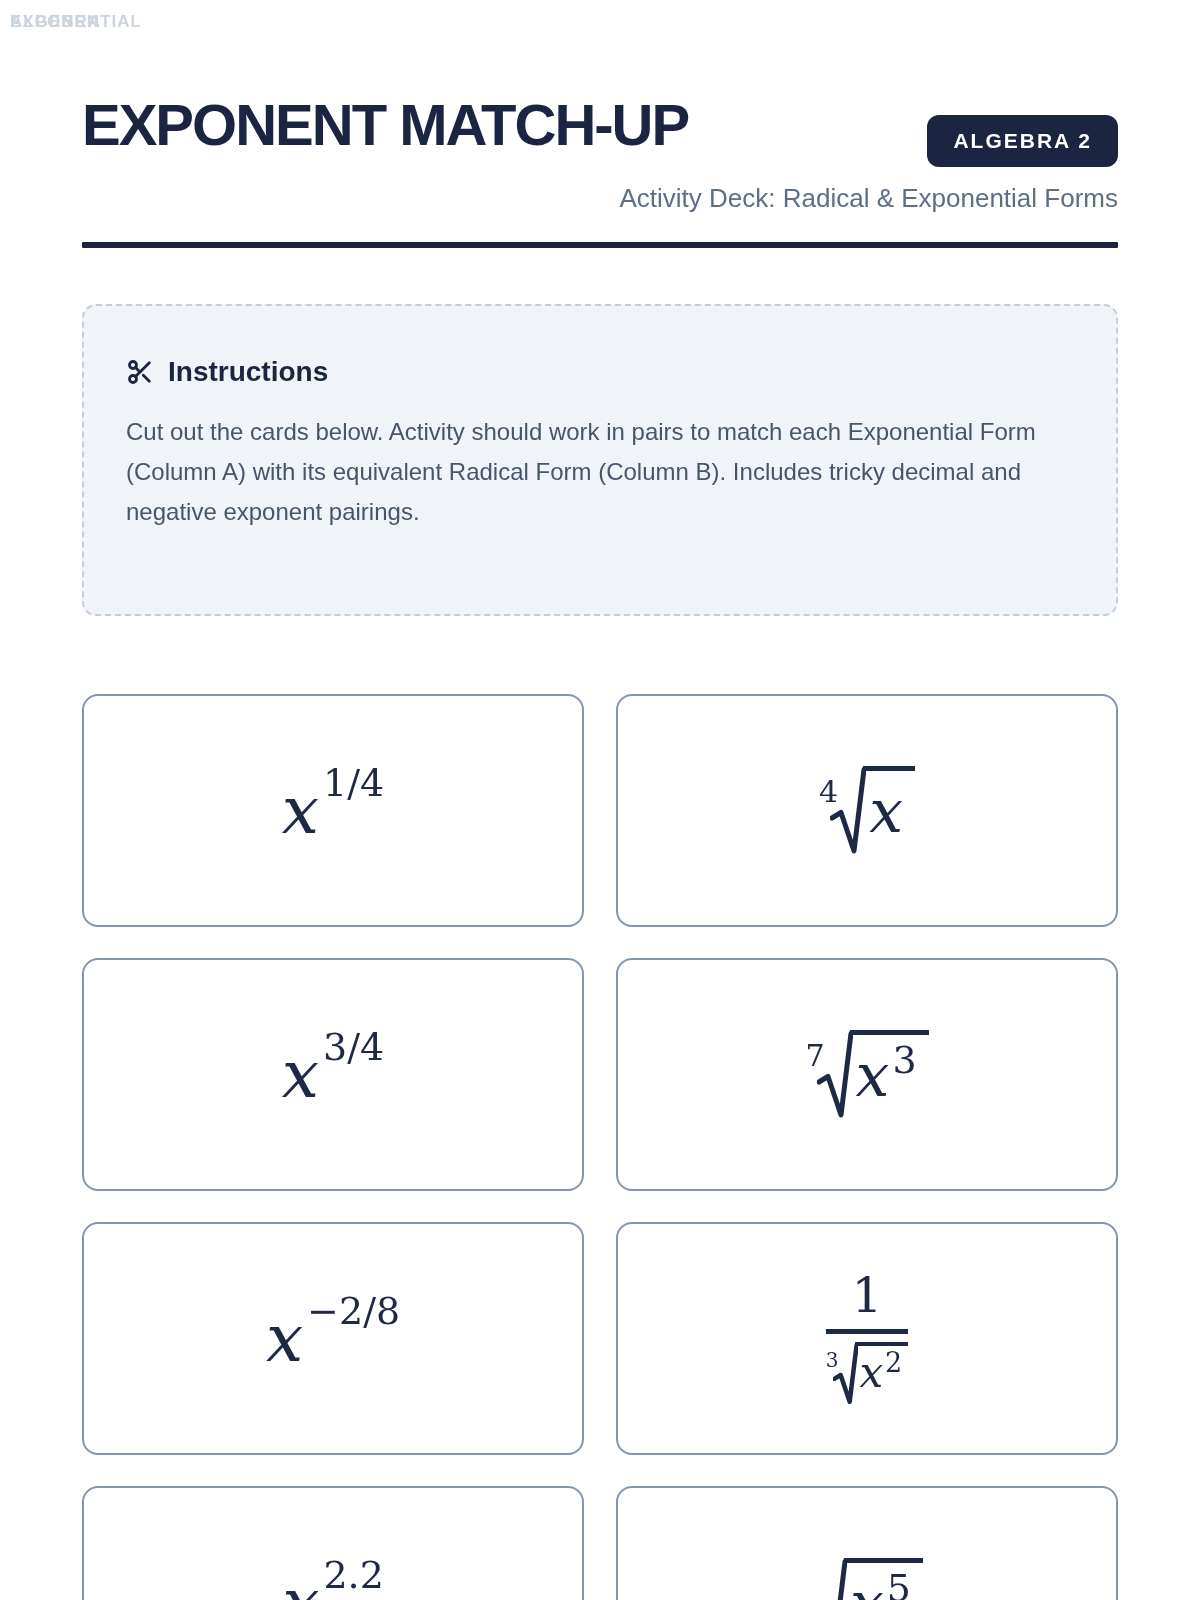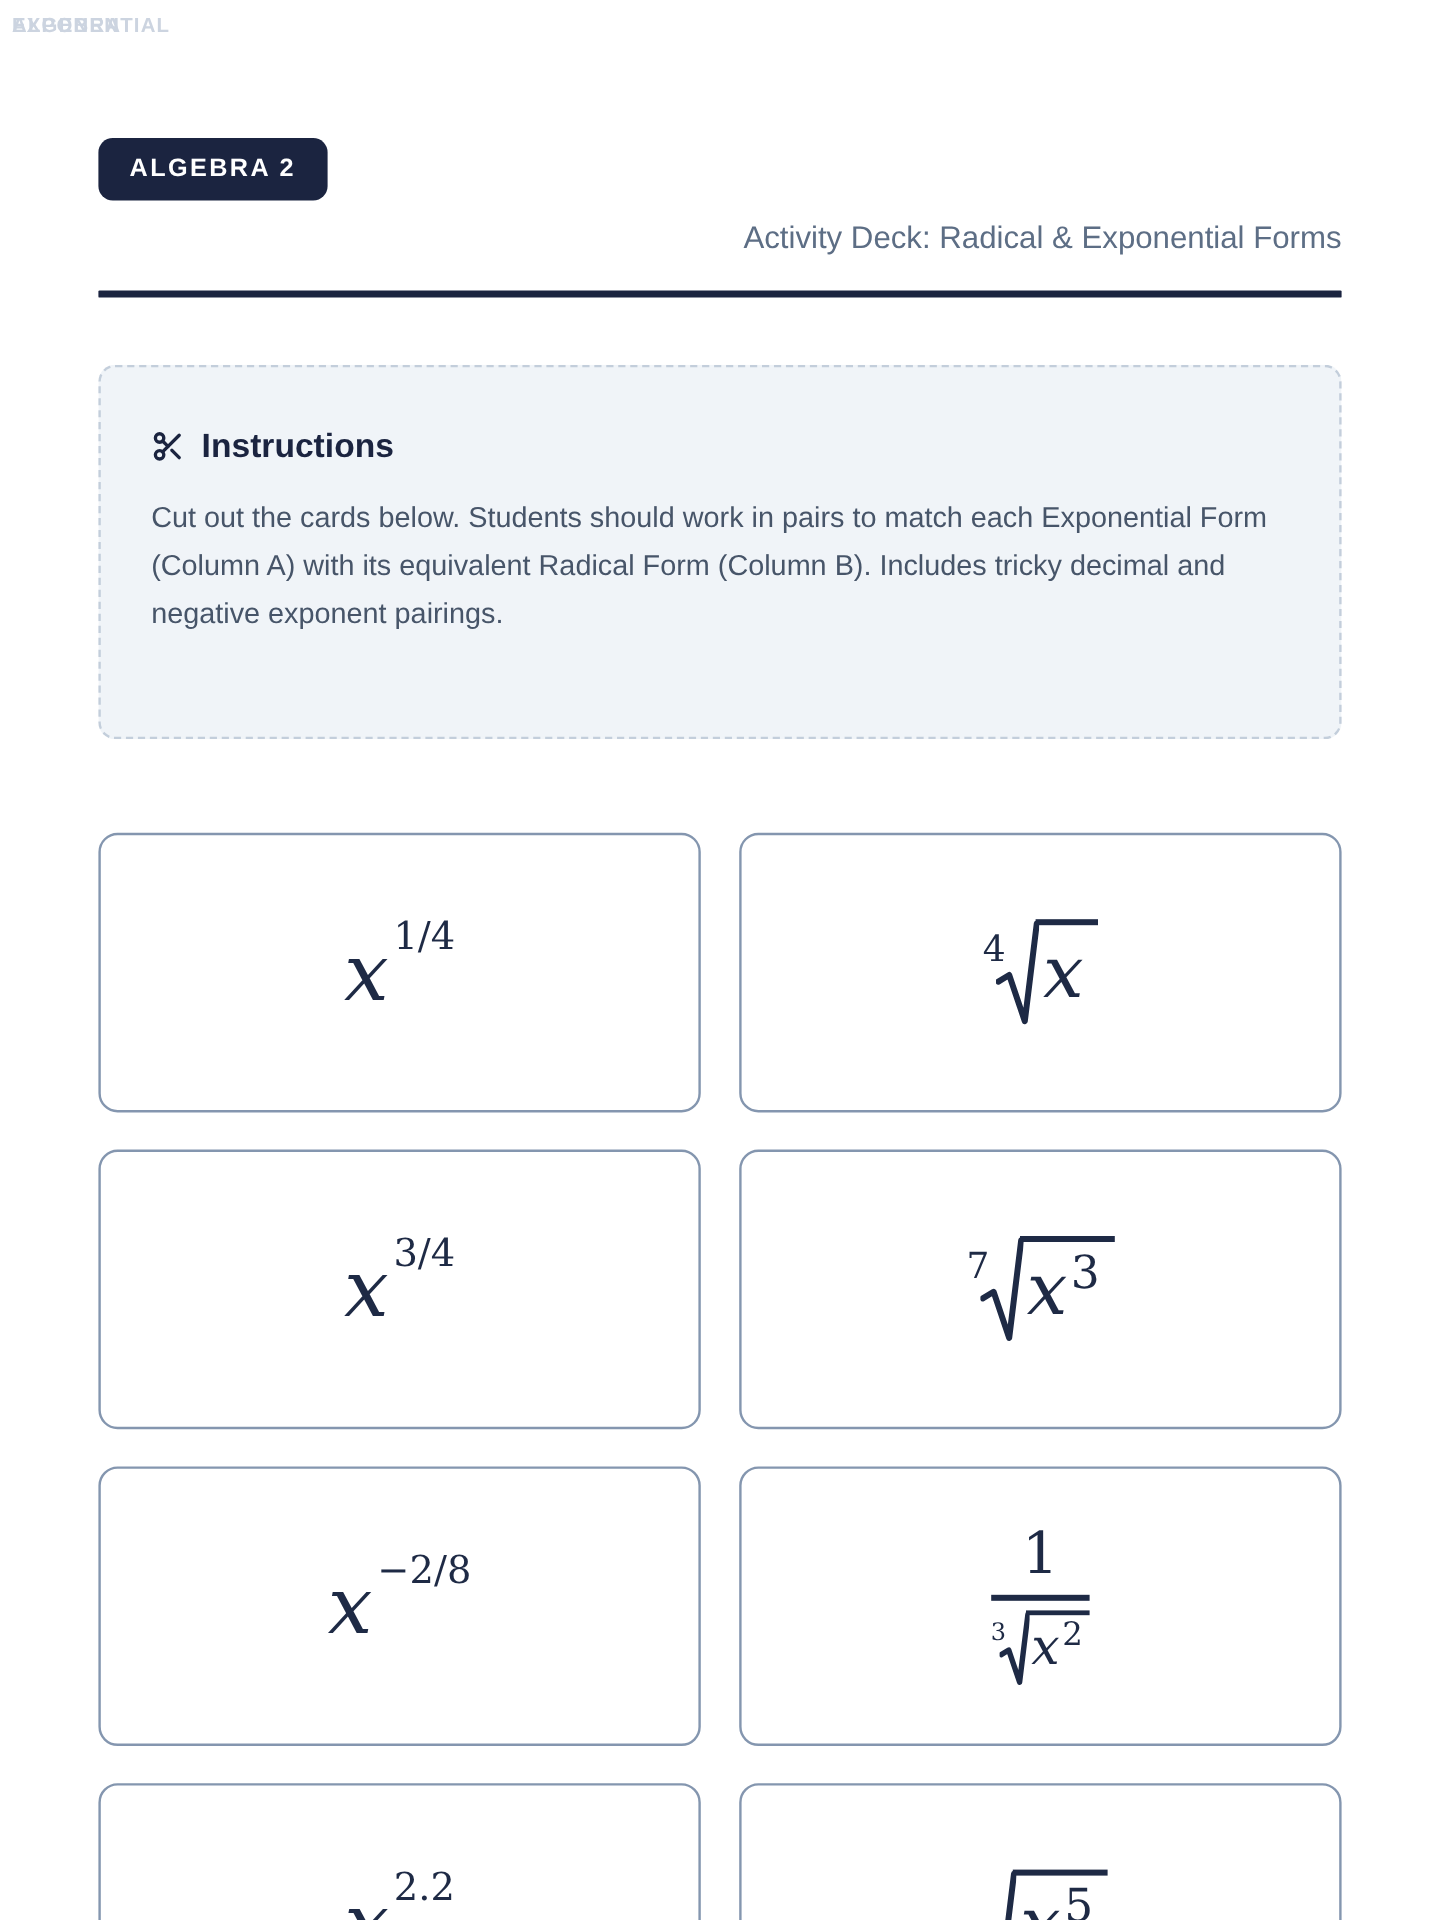--- a/index.html
+++ b/index.html
@@ -77,21 +77,21 @@
     border:2.5px solid var(--card-border);
     border-radius:16px;
     display:flex;align-items:center;justify-content:center;
   }
 
   
   .math{color:var(--math);font-family:"DejaVu Serif", serif;line-height:1;}
   .pow{display:inline-flex;align-items:flex-start;}
   .pow-base{font-style:italic;font-size:66px;line-height:1;}
   .pow-exp{
-    font-size:32px;font-style:normal;line-height:1;
+    font-size:38px;font-style:normal;line-height:1;
     position:relative;top:-14px;margin-left:4px;
   }
 
   .rad{display:inline-flex;align-items:flex-start;}
   .rad-idx{
     font-size:30px;font-style:normal;line-height:1;
     position:relative;z-index:1;
     margin-top:12px;margin-right:-8px;
   }
   .rad-sign{width:36px;height:92px;flex:0 0 auto;}
@@ -119,39 +119,40 @@
 <body>
 
 <div class="watermark">
   <span>EXPONENTIAL</span>
   <span>ALGEBRA</span>
 </div>
 
 <div class="page">
 
   <div class="header-row">
+    <h1 class="page-title">EXPONENT MATCH-UP</h1>
     <div class="badge">ALGEBRA 2</div>
   </div>
   <div class="subtitle">Activity Deck: Radical &amp; Exponential Forms</div>
   <div class="divider"></div>
 
   <div class="instructions">
     <div class="instructions-heading">
       <span class="icon">
         <svg viewBox="0 0 24 24" fill="none" stroke="currentColor" stroke-width="2.4" stroke-linecap="round" stroke-linejoin="round" aria-hidden="true">
           <circle cx="6" cy="6" r="3"></circle>
           <path d="M8.12 8.12 12 12"></path>
           <path d="M20 4 8.12 15.88"></path>
           <circle cx="6" cy="18" r="3"></circle>
           <path d="M14.8 14.8 20 20"></path>
         </svg>
       </span>
       <span class="instructions-title">Instructions</span>
     </div>
-    <p class="instructions-body">Cut out the cards below. Students should work in pairs to match each Exponential Form (Column A) with its equivalent Radical Form (Column B). Includes tricky decimal and negative exponent pairings.</p>
+    <p class="instructions-body">Cut out the cards below. Activity should work in pairs to match each Exponential Form (Column A) with its equivalent Radical Form (Column B). Includes tricky decimal and negative exponent pairings.</p>
   </div>
 
   <div class="cards">
 
     <div class="card">
       <span class="math pow">
         <span class="pow-base">x</span>
         <sup class="pow-exp">1/4</sup>
       </span>
     </div>

